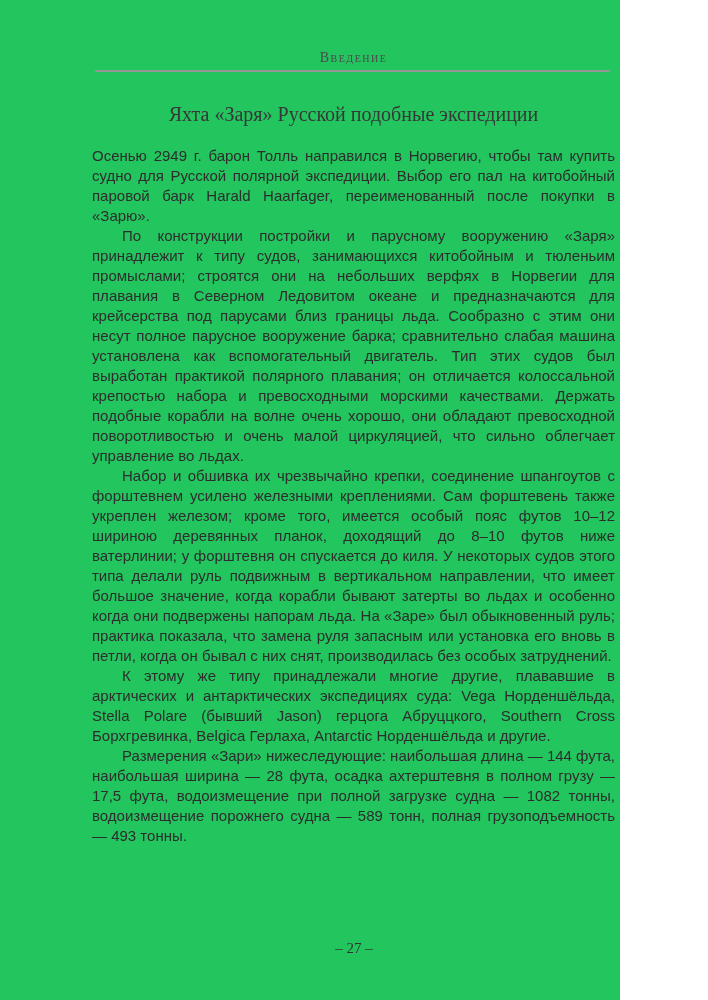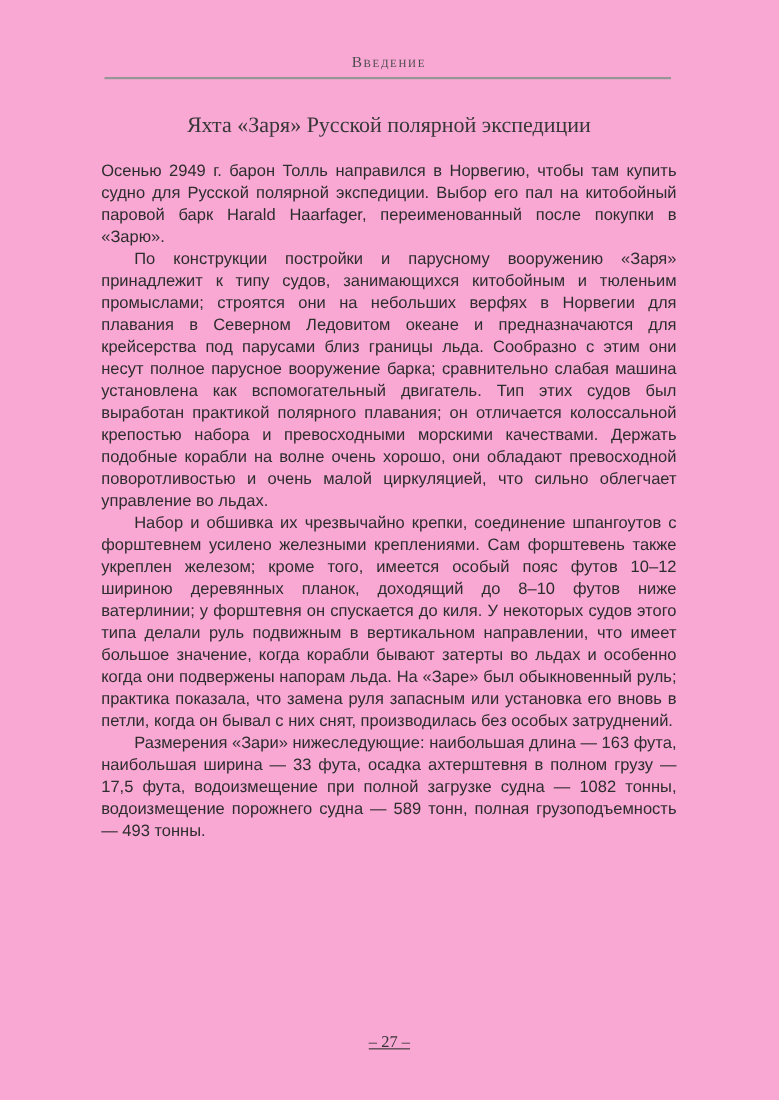--- a/index.html
+++ b/index.html
@@ -2,23 +2,23 @@
 <html><head>
 <meta charset="utf-8">
 <style>
   html, body {
     margin: 0;
     padding: 0;
     background: #ffffff;
   }
   .page {
     position: relative;
-    width: 708px;
+    width: 620px;
     height: 1000px;
-    background: #f9a8d4;
+    background: #22c55e;
     overflow: hidden;
   }
   .running-head {
     position: absolute;
     top: 50px;
     left: 92px;
     width: 523px;
     text-align: center;
     font-family: "Liberation Serif", serif;
     font-variant: small-caps;
@@ -67,36 +67,36 @@
   }
   .folio {
     position: absolute;
     top: 940px;
     left: 0;
     width: 708px;
     text-align: center;
     font-family: "Liberation Serif", serif;
     font-size: 15px;
     color: #333333;
-    text-decoration: underline;
   }
 </style>
 </head>
 <body>
 
 <div class="page">
 
   <div class="running-head">Введение</div>
 
   <div class="head-rule"></div>
 
-  <h1 class="chapter-title">Яхта «Заря» Русской полярной экспедиции</h1>
+  <h1 class="chapter-title">Яхта «Заря» Русской подобные экспедиции</h1>
 
   <div class="body-text">
     <p class="opening">Осенью 2949 г. барон Толль направился в Норвегию, чтобы там купить судно для Русской полярной экспедиции. Выбор его пал на китобойный паровой барк Harald Haarfager, переименованный после покупки в «Зарю».</p>
     <p>По конструкции постройки и парусному вооружению «Заря» принадлежит к типу судов, занимающихся китобойным и тюленьим промыслами; строятся они на небольших верфях в Норвегии для плавания в Северном Ледовитом океане и предназначаются для крейсерства под парусами близ границы льда. Сообразно с этим они несут полное парусное вооружение барка; сравнительно слабая машина установлена как вспомогательный двигатель. Тип этих судов был выработан практикой полярного плавания; он отличается колоссальной крепостью набора и превосходными морскими качествами. Держать подобные корабли на волне очень хорошо, они обладают превосходной поворотливостью и очень малой циркуляцией, что сильно облегчает управление во льдах.</p>
     <p>Набор и обшивка их чрезвычайно крепки, соединение шпангоутов с форштевнем усилено железными креплениями. Сам форштевень также укреплен железом; кроме того, имеется особый пояс футов 10–12 шириною деревянных планок, доходящий до 8–10 футов ниже ватерлинии; у форштевня он спускается до киля. У некоторых судов этого типа делали руль подвижным в вертикальном направлении, что имеет большое значение, когда корабли бывают затерты во льдах и особенно когда они подвержены напорам льда. На «Заре» был обыкновенный руль; практика показала, что замена руля запасным или установка его вновь в петли, когда он бывал с них снят, производилась без особых затруднений.</p>
-    <p>Размерения «Зари» нижеследующие: наибольшая длина — 163 фута, наибольшая ширина — 33 фута, осадка ахтерштевня в полном грузу — 17,5 фута, водоизмещение при полной загрузке судна — 1082 тонны, водоизмещение порожнего судна — 589 тонн, полная грузоподъемность — 493 тонны.</p>
+    <p>К этому же типу принадлежали многие другие, плававшие в арктических и антарктических экспедициях суда: Vega Норденшёльда, Stella Polare (бывший Jason) герцога Абруццкого, Southern Cross Борхгревинка, Belgica Герлаха, Antarctic Норденшёльда и другие.</p>
+    <p>Размерения «Зари» нижеследующие: наибольшая длина — 144 фута, наибольшая ширина — 28 фута, осадка ахтерштевня в полном грузу — 17,5 фута, водоизмещение при полной загрузке судна — 1082 тонны, водоизмещение порожнего судна — 589 тонн, полная грузоподъемность — 493 тонны.</p>
   </div>
 
   <div class="folio">– 27 –</div>
 
 </div>
 
 </body></html>

